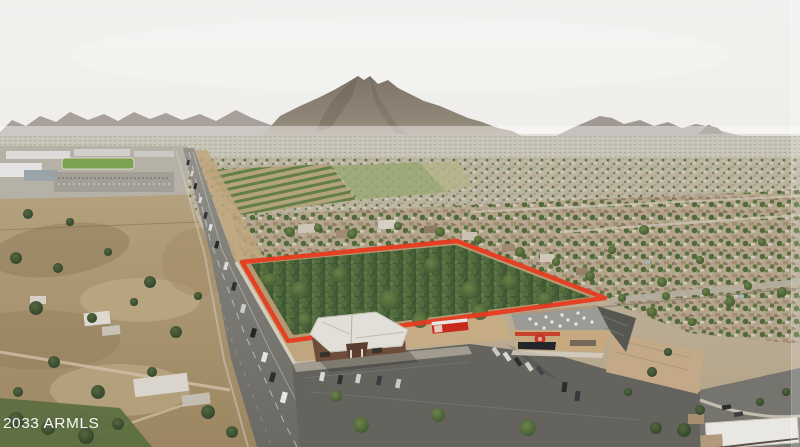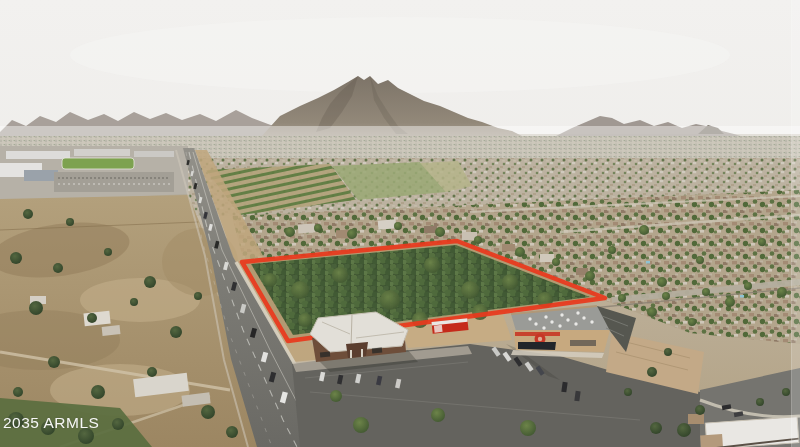--- a/index.html
+++ b/index.html
@@ -366,14 +366,14 @@
         <circle cx="700" cy="410" r="5"></circle>
         <circle cx="760" cy="402" r="4"></circle>
     <circle cx="786" cy="392" r="4"></circle>
         <circle cx="628" cy="392" r="4"></circle>
   </g>
 
   <rect x="792" y="0" width="8" height="447" fill="#ffffff" opacity="0.18"></rect>
   <line x1="791.5" y1="0" x2="791.5" y2="447" stroke="#ffffff" opacity="0.3"></line>
 </svg>
 
-<div class="watermark">2035 ARMLS</div>
+<div class="watermark">2033 ARMLS</div>
 </div>
 
 </body></html>

